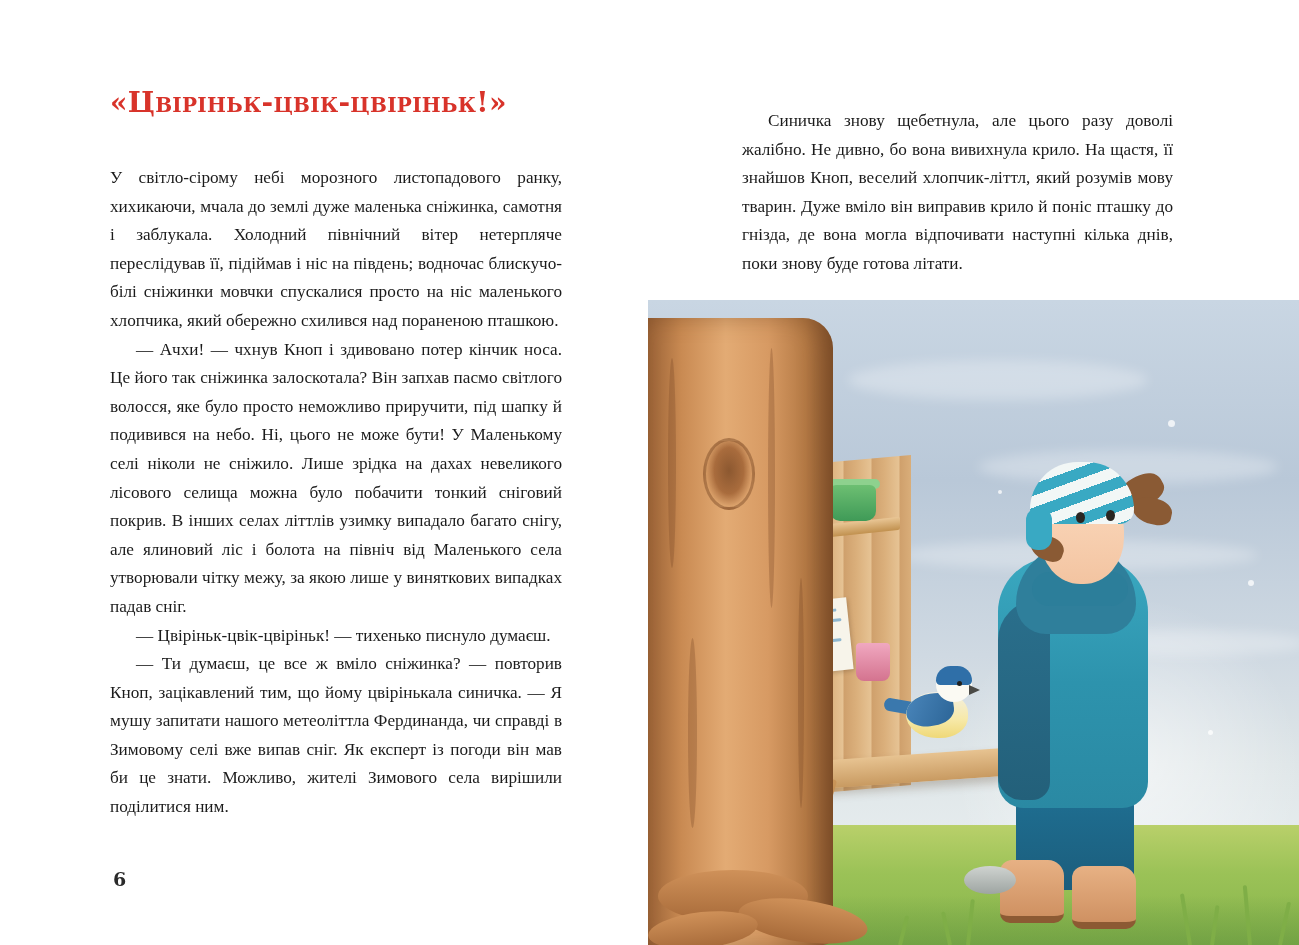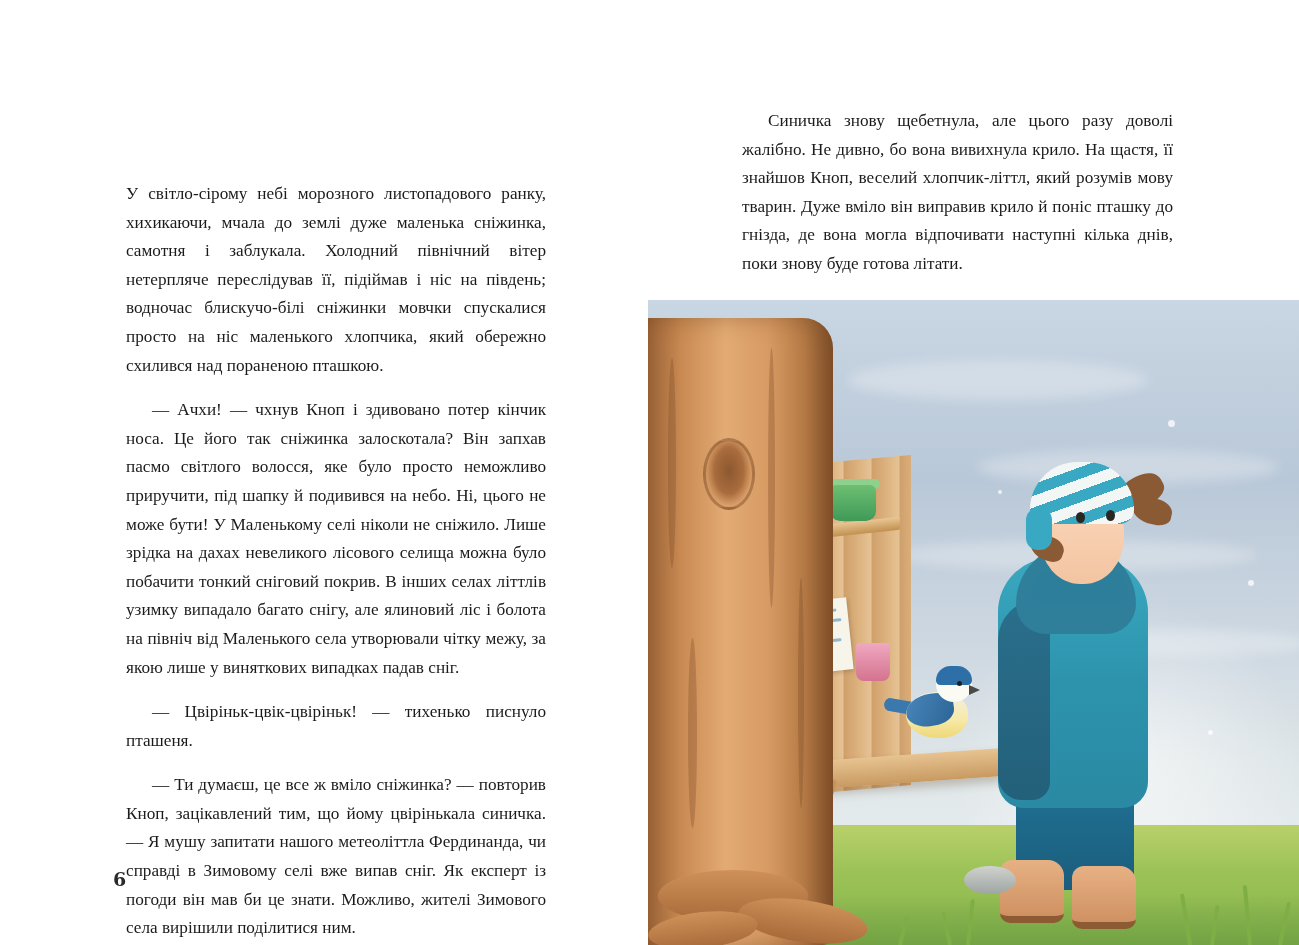--- a/index.html
+++ b/index.html
@@ -45,21 +45,21 @@
     left: 110px;
     top: 164px;
     width: 452px;
     font-size: 17.2px;
     line-height: 28.6px;
     color: #1b1b1b;
     text-align: justify;
     font-family: "Liberation Serif", serif;
   }
   .body-col p {
-    margin: 16px;
+    margin: 0;
     text-indent: 0;
   }
   .body-col p.indent {
     text-indent: 26px;
   }
   .folio {
     position: absolute;
     left: 113px;
     top: 868px;
     font-family: "DejaVu Serif", serif;
@@ -440,25 +440,26 @@
     background: rgba(255,255,255,0.75);
   }
 </style>
 </head>
 <body>
 
 <div class="spread">
 
   <div class="page-left">
 
+    <div class="chapter-title">«Цвіріньк-цвік-цвіріньк!»</div>
 
     <div class="body-col">
       <p>У світло-сірому небі морозного листопадового ранку, хихикаючи, мчала до землі дуже маленька сніжинка, самотня і заблукала. Холодний північний вітер нетерпляче переслідував її, підіймав і ніс на південь; водночас блискучо-білі сніжинки мовчки спускалися просто на ніс маленького хлопчика, який обережно схилився над пораненою пташкою.</p>
       <p class="indent">— Ачхи! — чхнув Кноп і здивовано потер кінчик носа. Це його так сніжинка залоскотала? Він запхав пасмо світлого волосся, яке було просто неможливо приручити, під шапку й подивився на небо. Ні, цього не може бути! У Маленькому селі ніколи не сніжило. Лише зрідка на дахах невеликого лісового селища можна було побачити тонкий сніговий покрив. В інших селах літтлів узимку випадало багато снігу, але ялиновий ліс і болота на північ від Маленького села утворювали чітку межу, за якою лише у виняткових випадках падав сніг.</p>
-      <p class="indent">— Цвіріньк-цвік-цвіріньк! — тихенько писнуло пташеня.</p>
+      <p class="indent">— Цвіріньк-цвік-цвіріньк! — тихенько писнуло думаєш.</p>
       <p class="indent">— Ти думаєш, це все ж вміло сніжинка? — повторив Кноп, зацікавлений тим, що йому цвірінькала синичка. — Я мушу запитати нашого метеоліттла Фердинанда, чи справді в Зимовому селі вже випав сніг. Як експерт із погоди він мав би це знати. Можливо, жителі Зимового села вирішили поділитися ним.</p>
     </div>
 
     <div class="folio">6</div>
   </div>
 
   <div class="page-right">
 
     <div class="body-col-right">
       <p>Синичка знову щебетнула, але цього разу доволі жалібно. Не дивно, бо вона вивихнула крило. На щастя, її знайшов Кноп, веселий хлопчик-літтл, який розумів мову тварин. Дуже вміло він виправив крило й поніс пташку до гнізда, де вона могла відпочивати наступні кілька днів, поки знову буде готова літати.</p>

